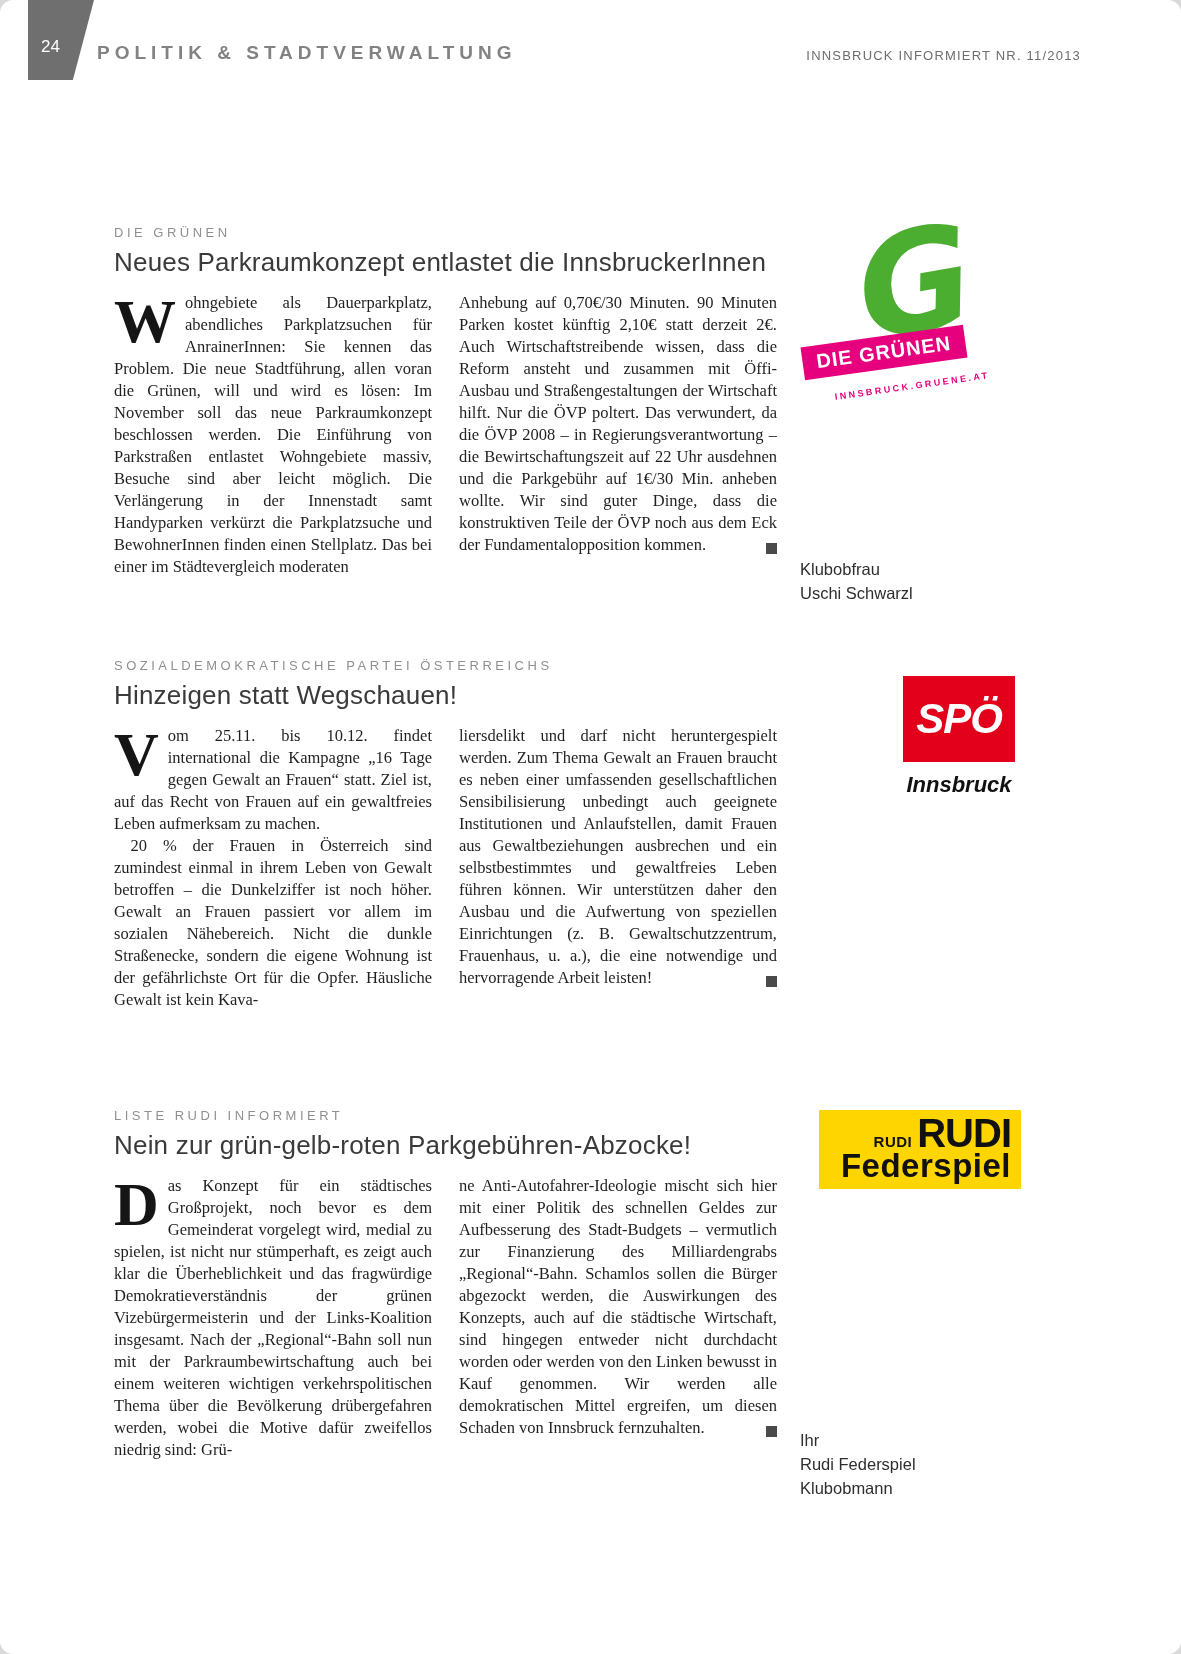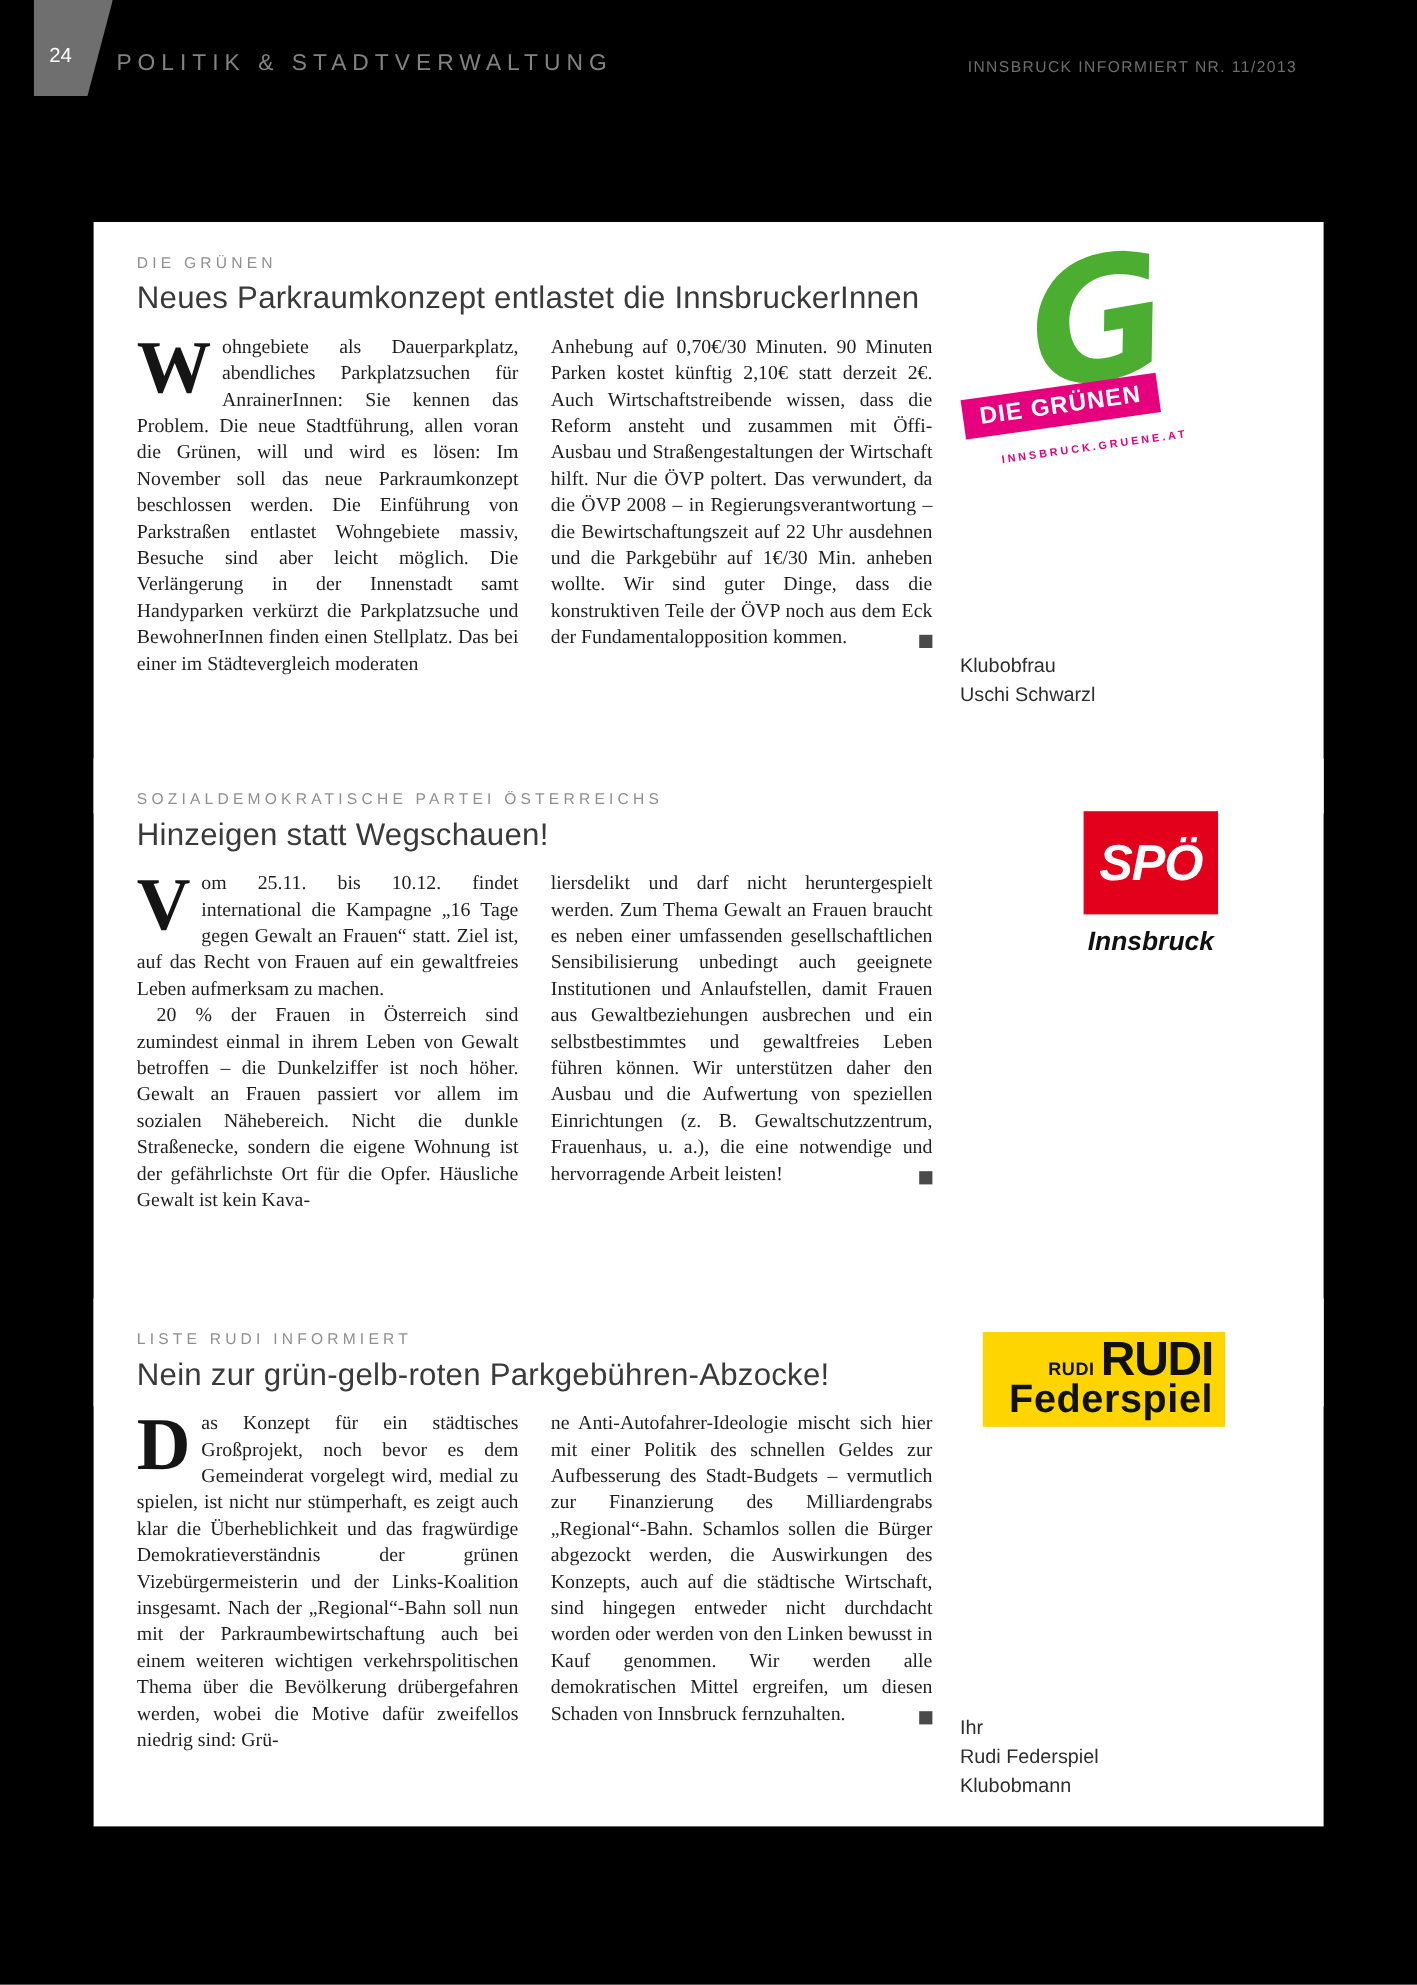--- a/index.html
+++ b/index.html
@@ -2,54 +2,55 @@
 <html lang="de"><head>
 <meta charset="utf-8">
 <style>
   html, body { margin: 0; padding: 0; background: #d9d9d9; }
   * { box-sizing: border-box; }
 
   .page {
     position: relative;
     width: 1181px;
     height: 1654px;
-    background: #000000;
+    background: #ffffff;
     overflow: hidden;
     font-family: "Liberation Sans", "DejaVu Sans", sans-serif;
+    border-radius: 13px;
   }
 
   
   .page-number-box {
     position: absolute; left: 28px; top: 0;
     width: 66px; height: 80px;
     background: #6f6f6f;
     clip-path: polygon(0 0, 100% 0, 68% 100%, 0 100%);
     color: #fff;
     display: flex; align-items: center;
     padding-left: 13px; padding-top: 14px;
     font-size: 17px;
   }
   .section-title {
     position: absolute; left: 97px; top: 42px;
-    font-size: 19px; font-weight: normal;
+    font-size: 19px; font-weight: bold;
     letter-spacing: 5px; color: #828282;
   }
   .issue-info {
     position: absolute; right: 100px; top: 48px;
     font-size: 13px; letter-spacing: 1.2px; color: #6d6d6d;
   }
 
   
   .card {
     position: absolute; left: 78px; width: 1025px;
     background: #ffffff;
     padding: 26px 36px 22px 36px;
     overflow: hidden;
   }
-  .card-1 { top: 185px;  height: 493px; }
+  .card-1 { top: 199px;  height: 493px; }
   .card-2 { top: 632px;  height: 540px; }
   .card-3 { top: 1082px; height: 440px; }
 
   .card-inner { display: flex; height: 100%; }
   .card-left { width: 664px; flex: 0 0 664px; }
   .sidebar {
     flex: 1; padding-left: 22px;
     display: flex; flex-direction: column; justify-content: space-between;
   }
 

